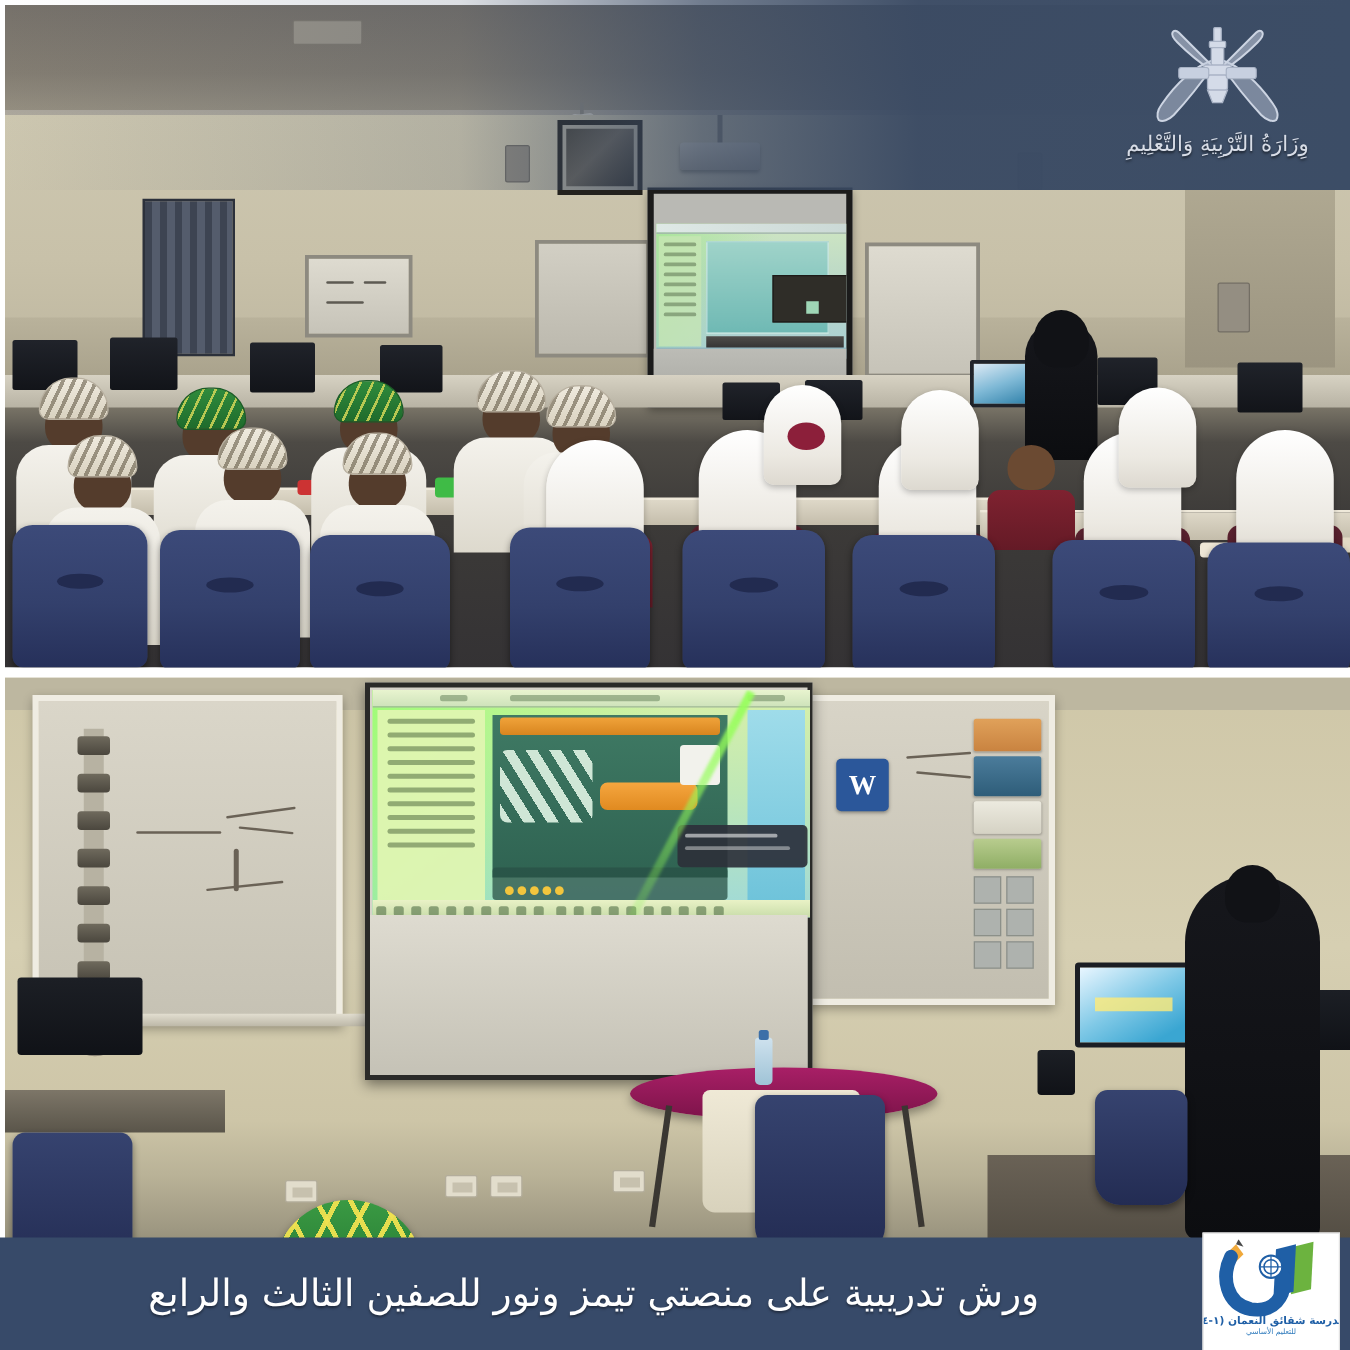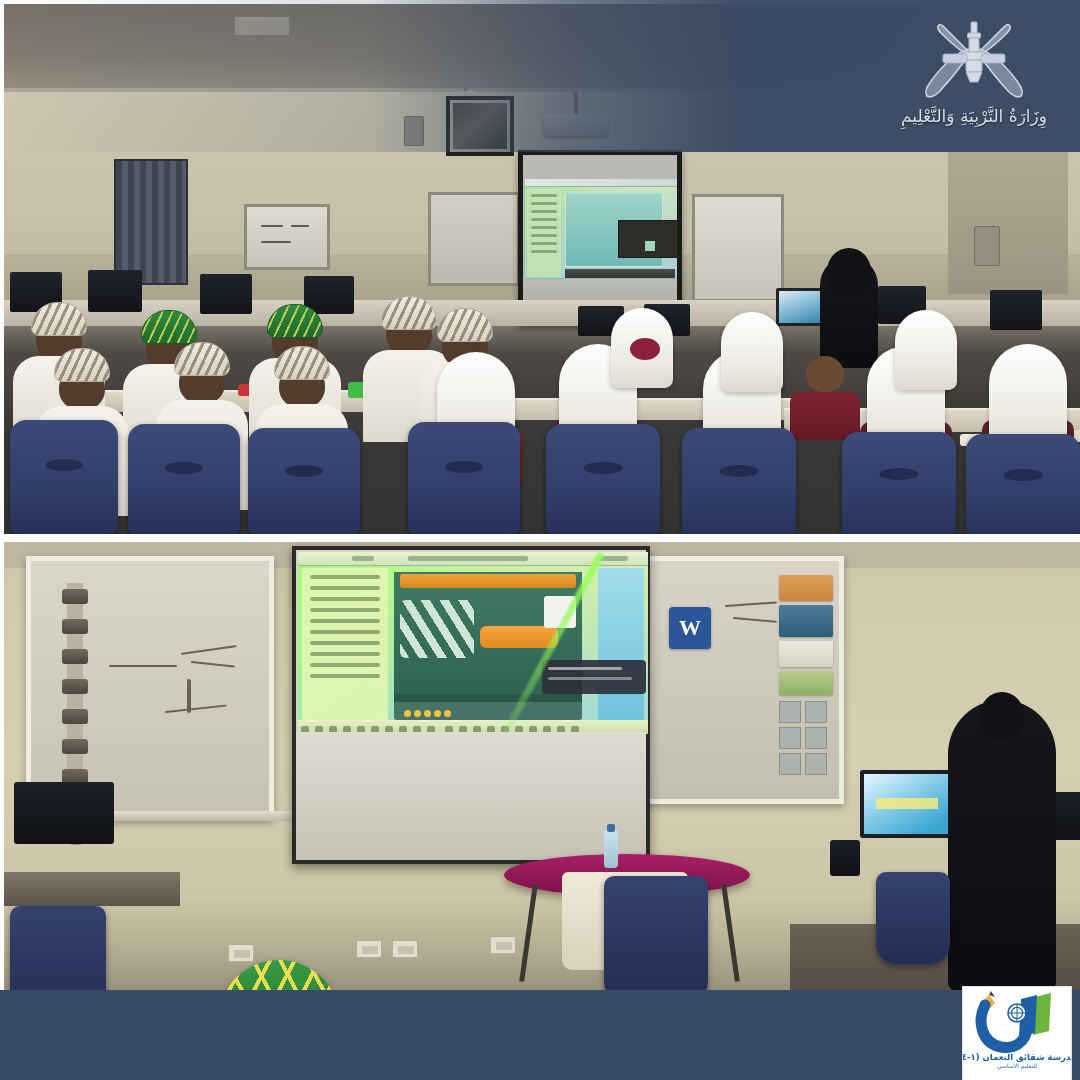--- a/index.html
+++ b/index.html
@@ -866,20 +866,21 @@
 
       <g fill="#c7d0e0" stroke="#a8b2c4" stroke-width=".9">
         <rect x="24" y="36" width="24" height="9" rx="2"></rect>
         <rect x="62" y="36" width="24" height="9" rx="2"></rect>
       </g>
     </svg>
     <div id="ministry-name">وِزَارَةُ التَّرْبِيَةِ وَالتَّعْلِيمِ</div>
   </div>
 
   <div id="caption-bar">
+    <div id="caption-text">ورش تدريبية على منصتي تيمز ونور للصفين الثالث والرابع</div>
 
     <div id="school-logo">
       <svg class="mark" viewBox="0 0 92 62" aria-hidden="true">
 
         <path d="M64 6 L80 2 L78 40 L62 44 Z" fill="#6cb33f"></path>
 
         <path d="M50 8 L66 4 L64 42 L48 46 Z" fill="#1f5fa6"></path>
 
         <path d="M12 10 L18 4 L24 12 L18 18 Z" fill="#f0a93b"></path>
         <path d="M18 4 L20 0 L24 6 Z" fill="#4a4a4a"></path>

